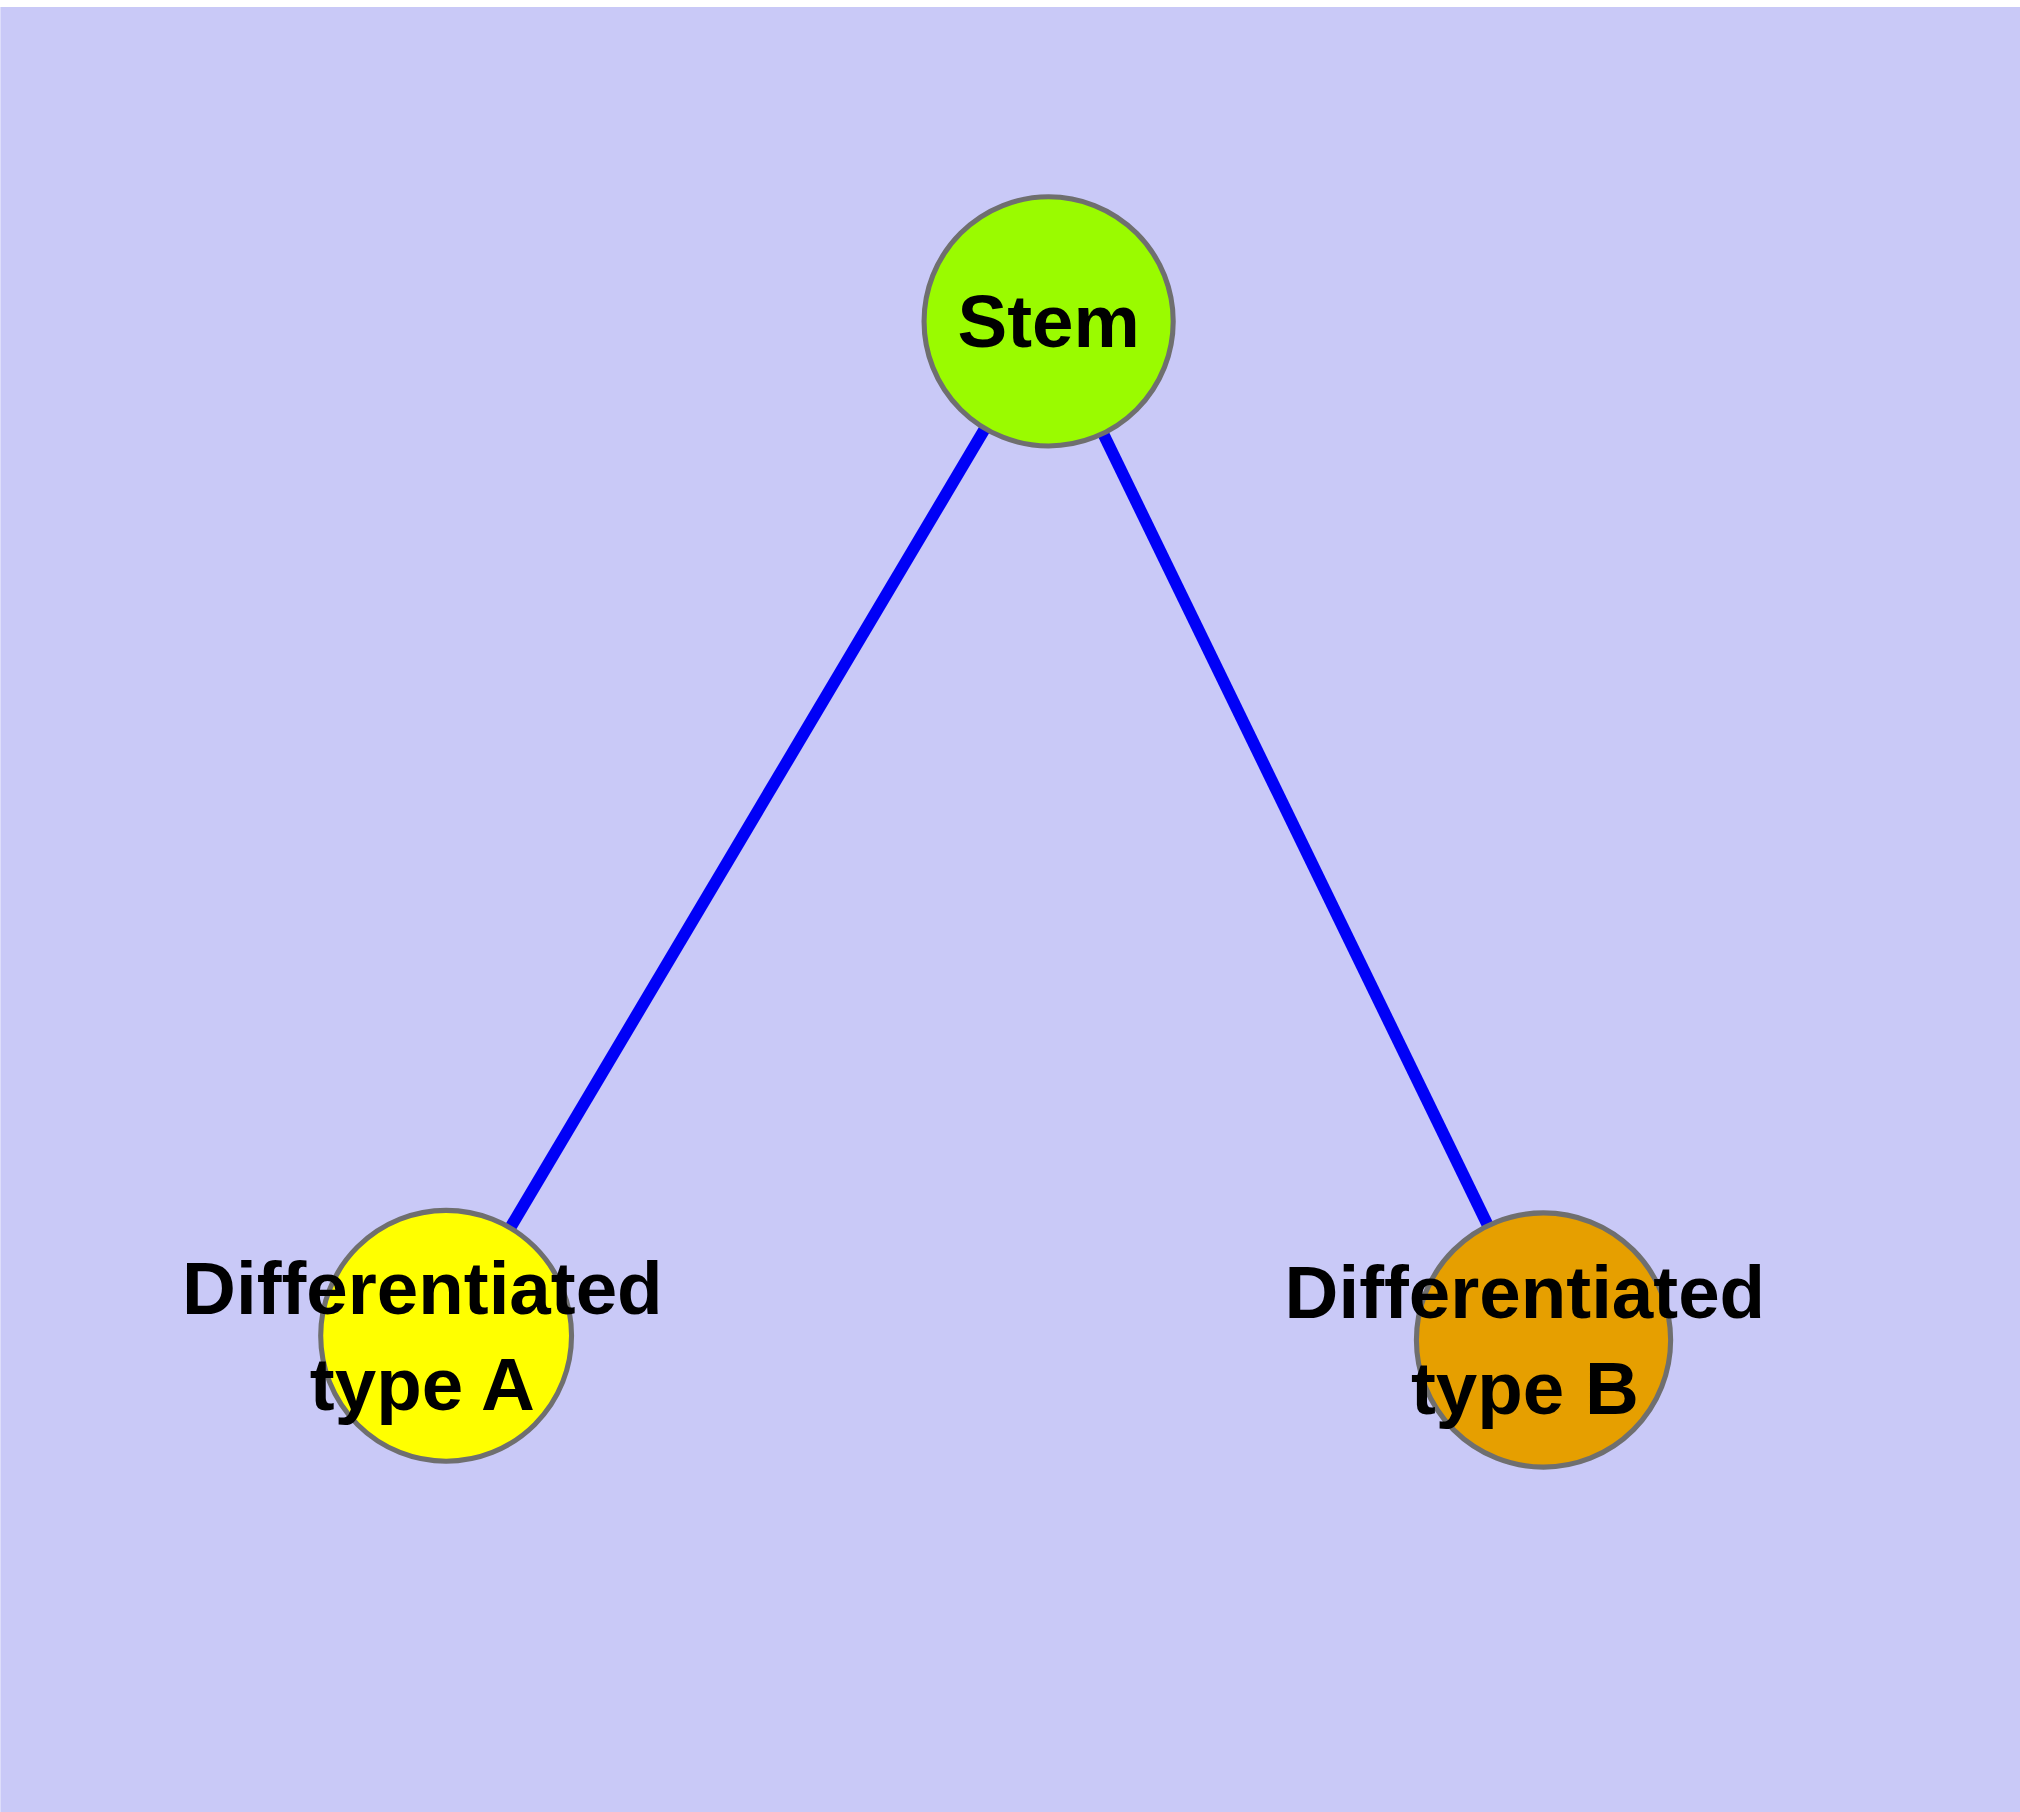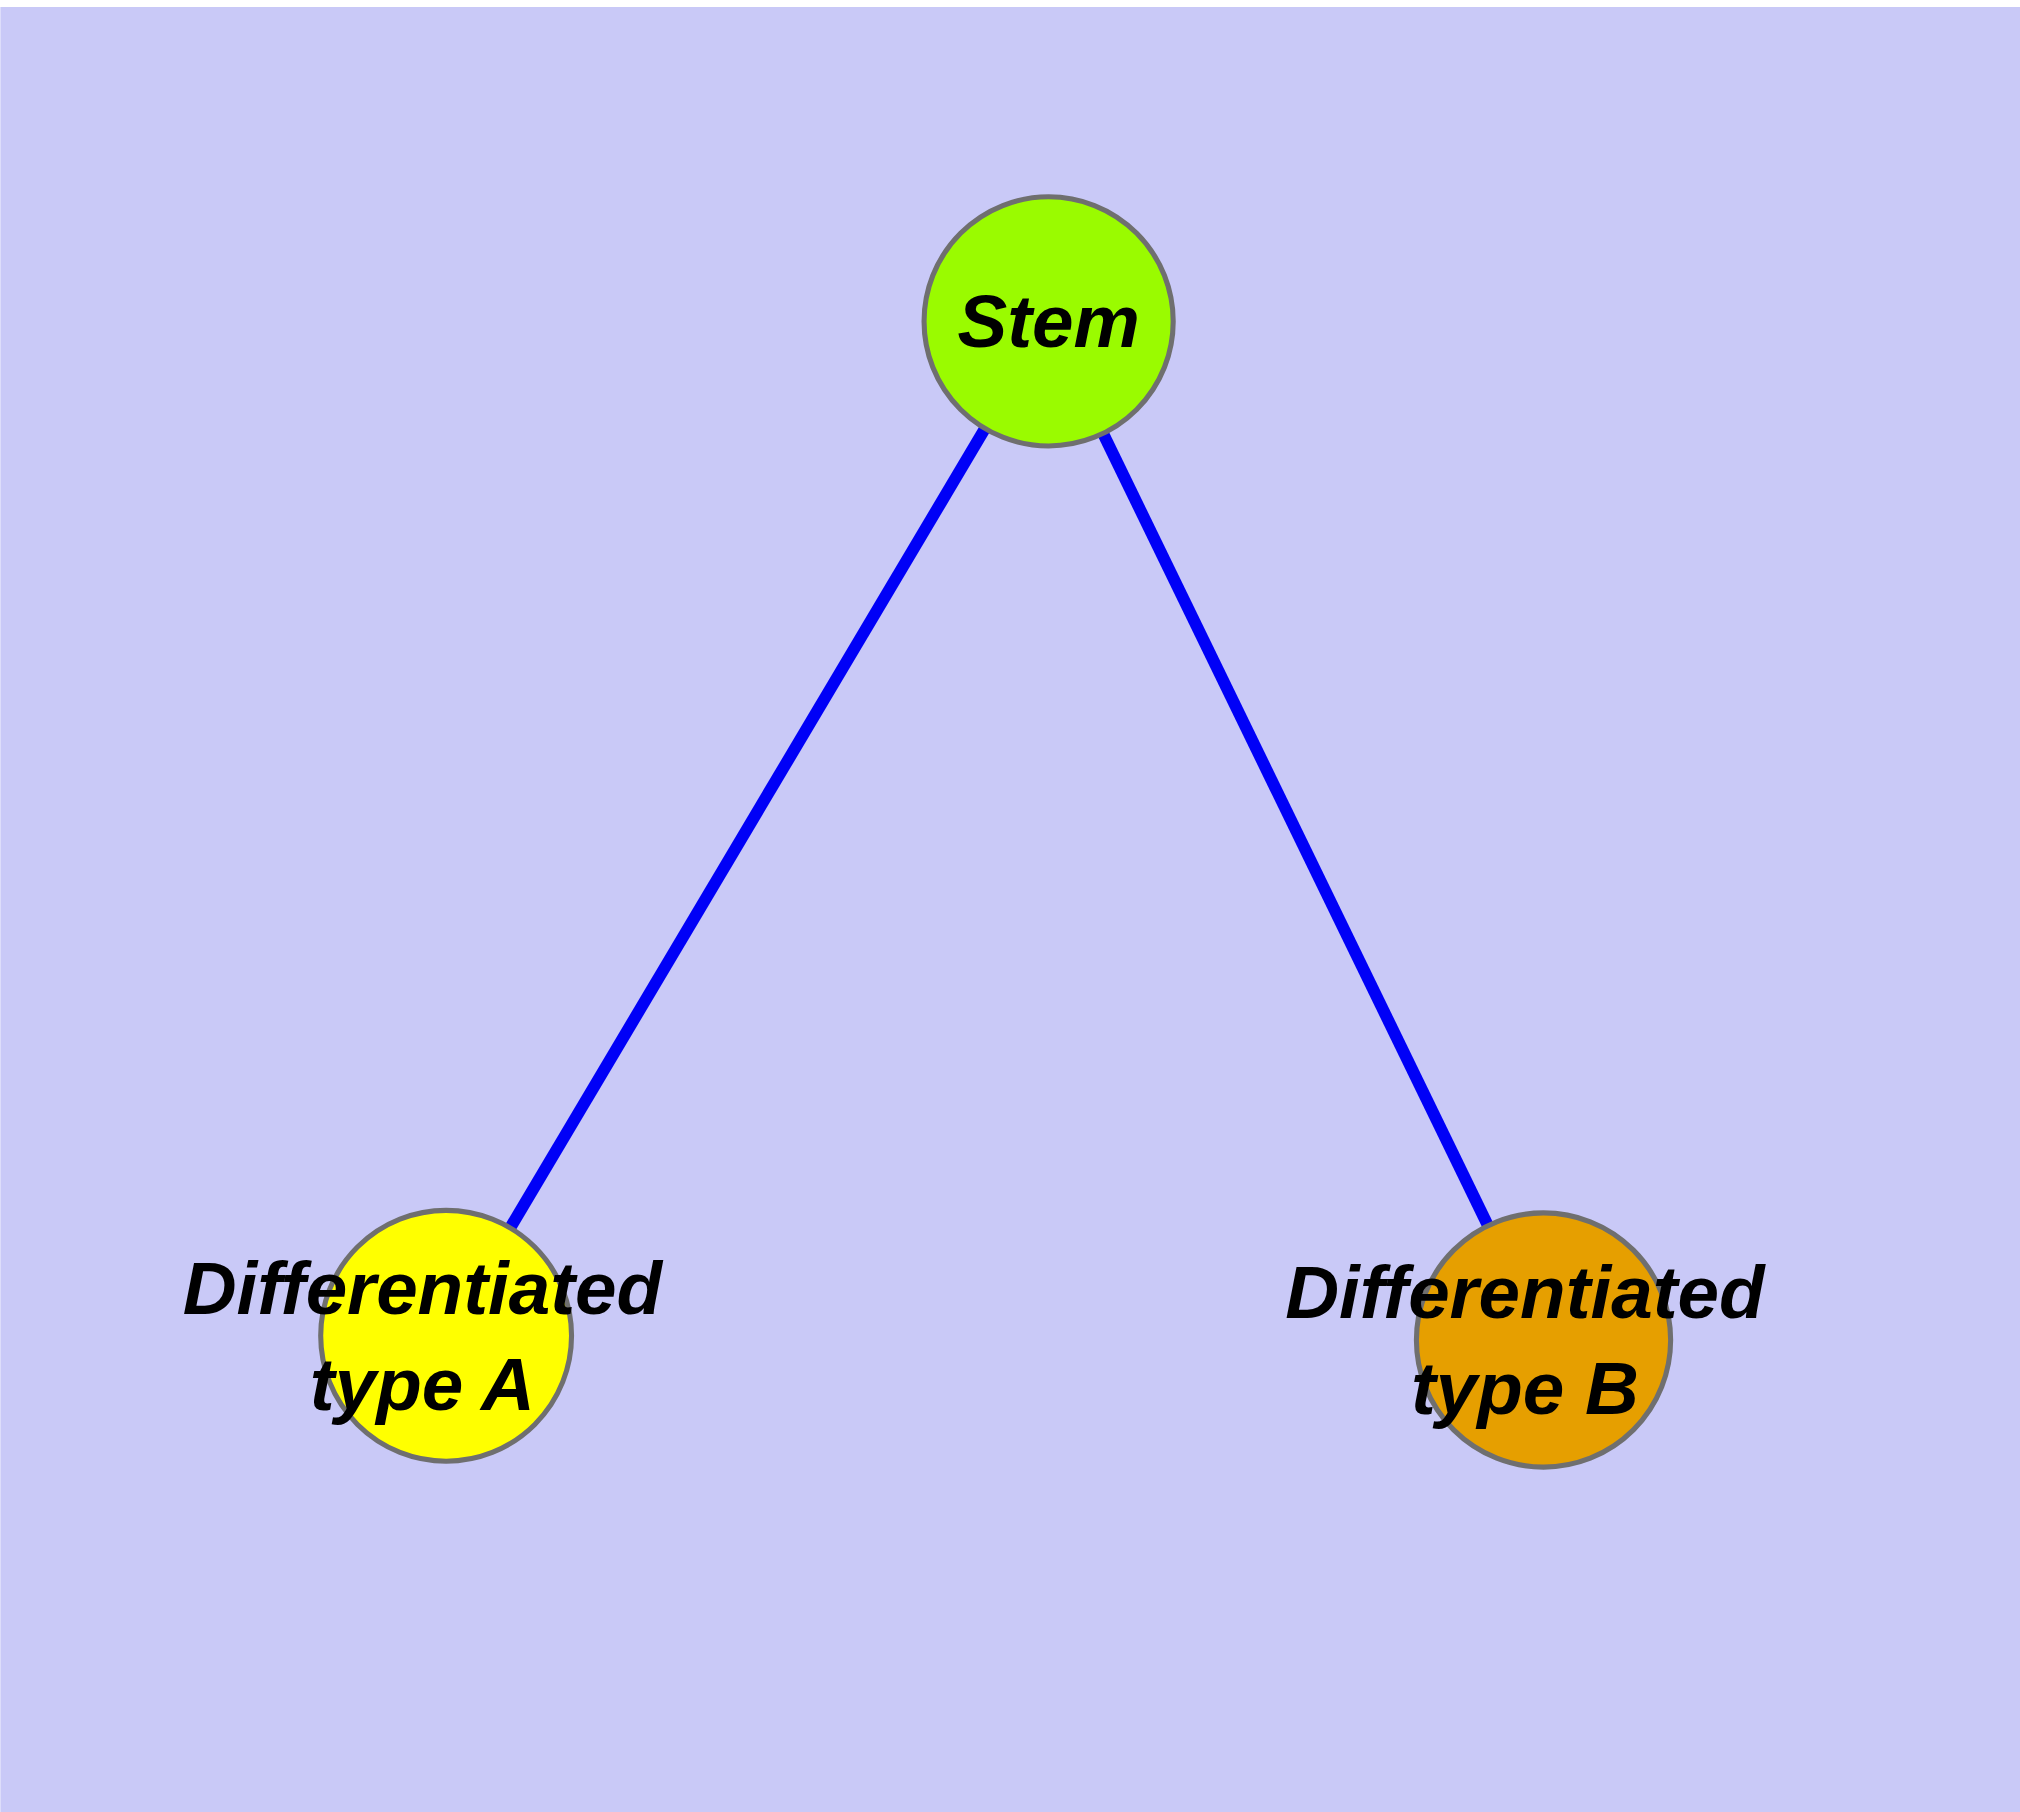--- a/index.html
+++ b/index.html
@@ -9,21 +9,20 @@
     width: 2021px;
     height: 1812px;
     overflow: hidden;
     font-family: "Liberation Sans", sans-serif;
   }
   .page {
     position: relative;
     width: 2021px;
     height: 1812px;
     background: #FFFFFF;
-    font-style: italic;
   }
   .top-margin {
     position: absolute;
     left: 0; top: 0;
     width: 2021px;
     height: 6.8px;
     background: #FFFFFF;
   }
   .canvas {
     position: absolute;

